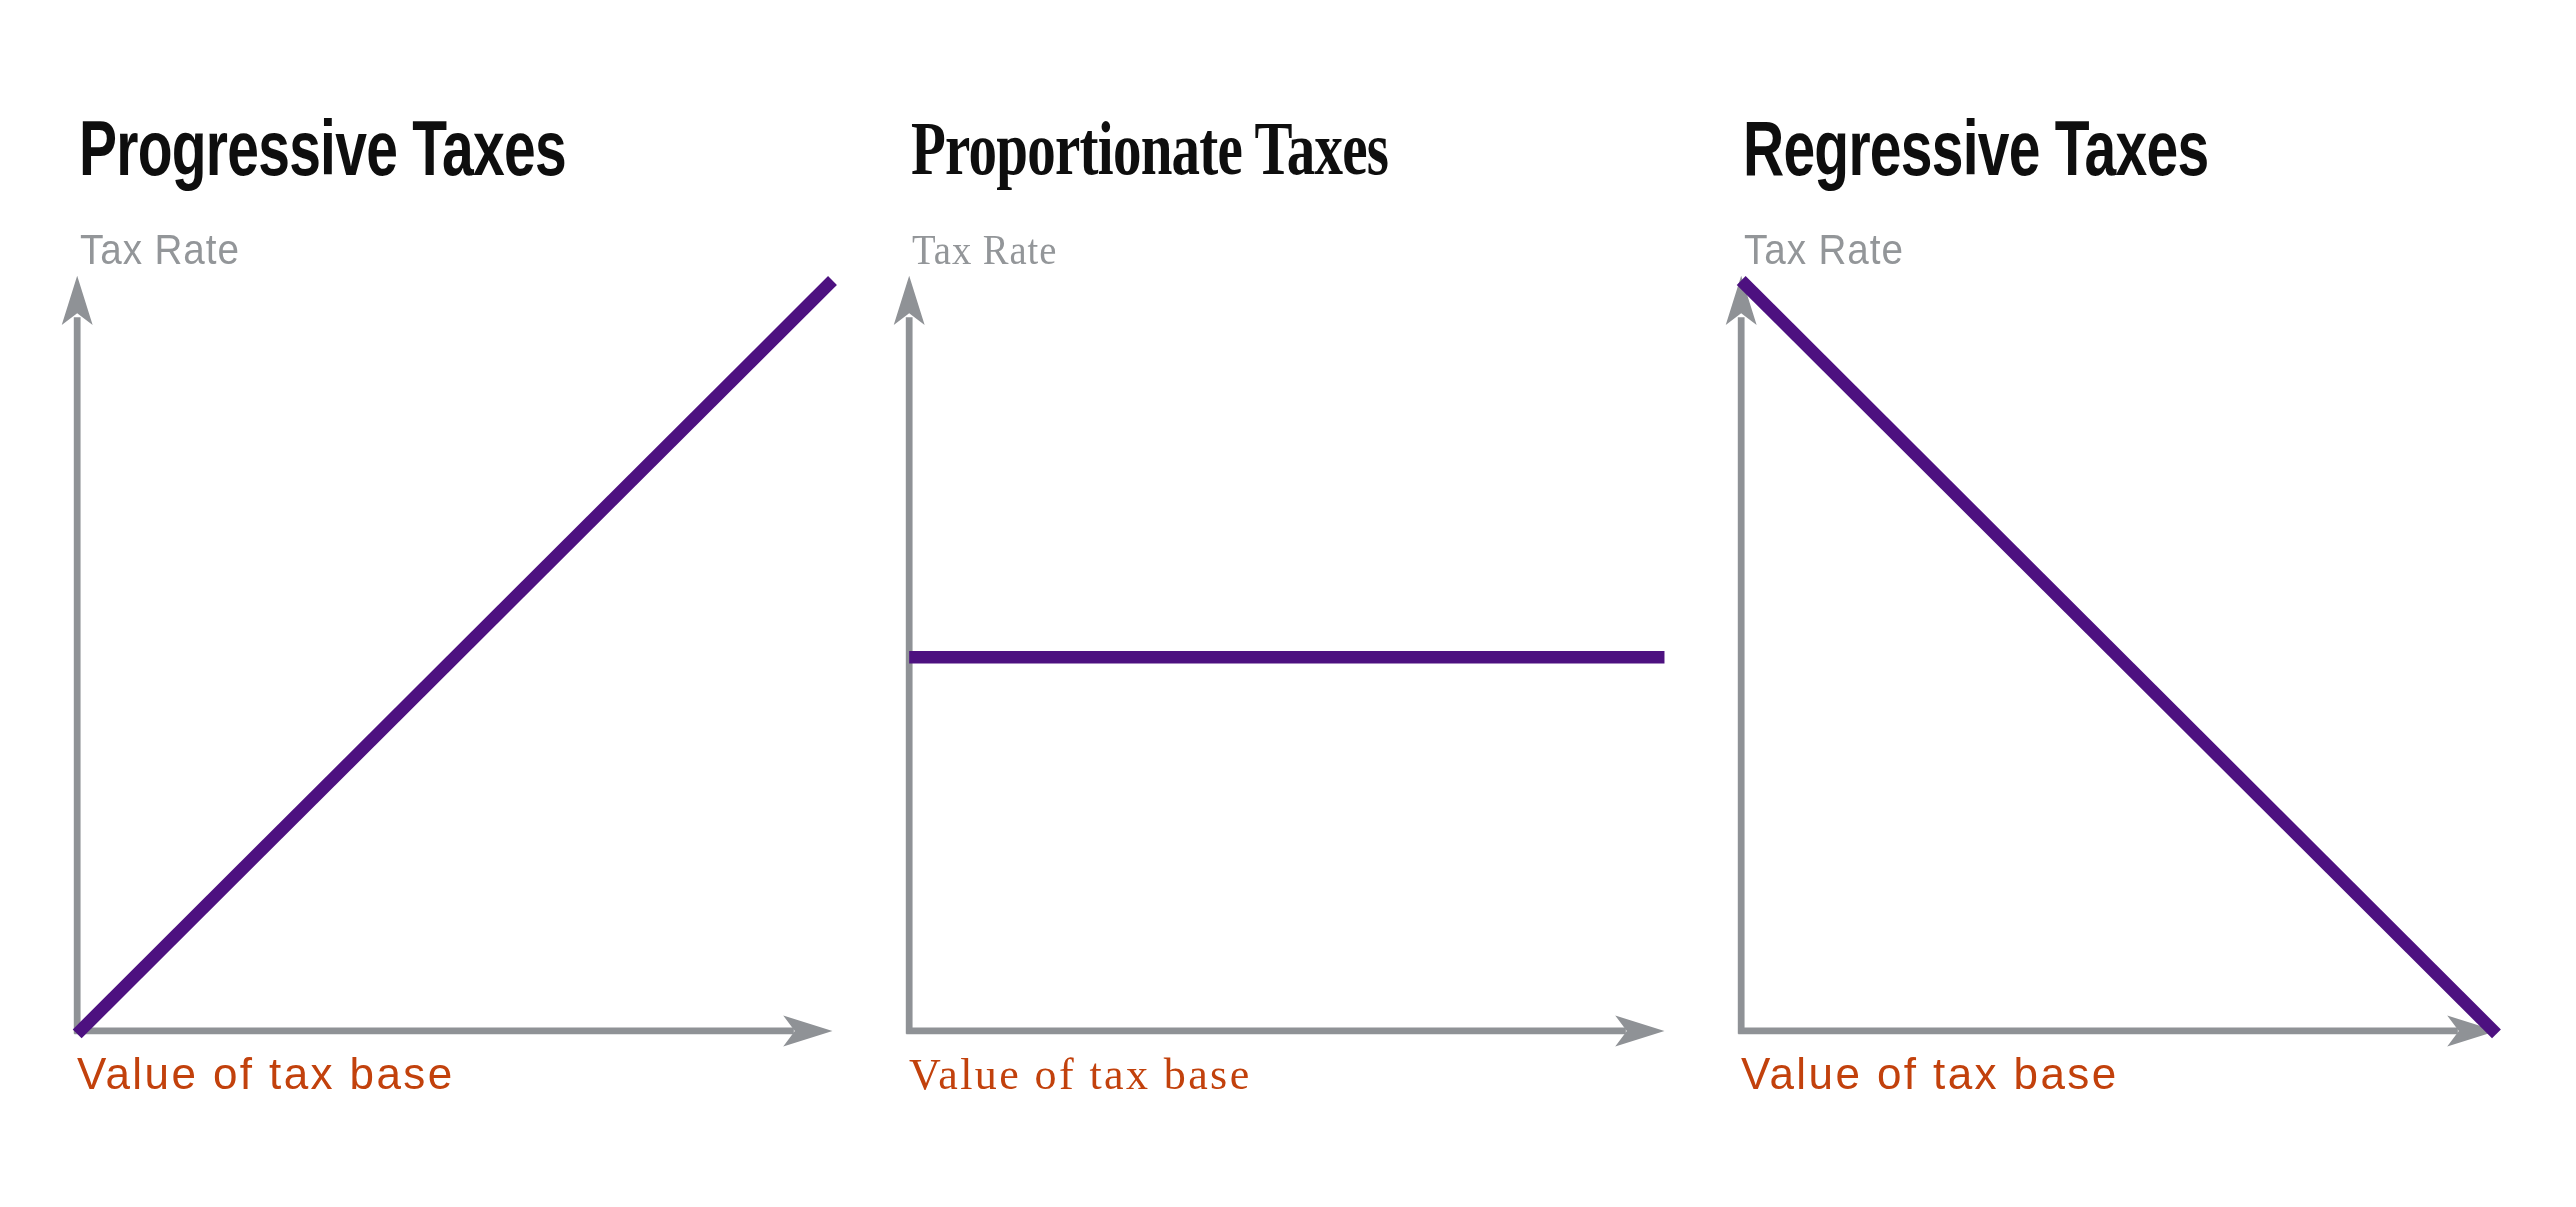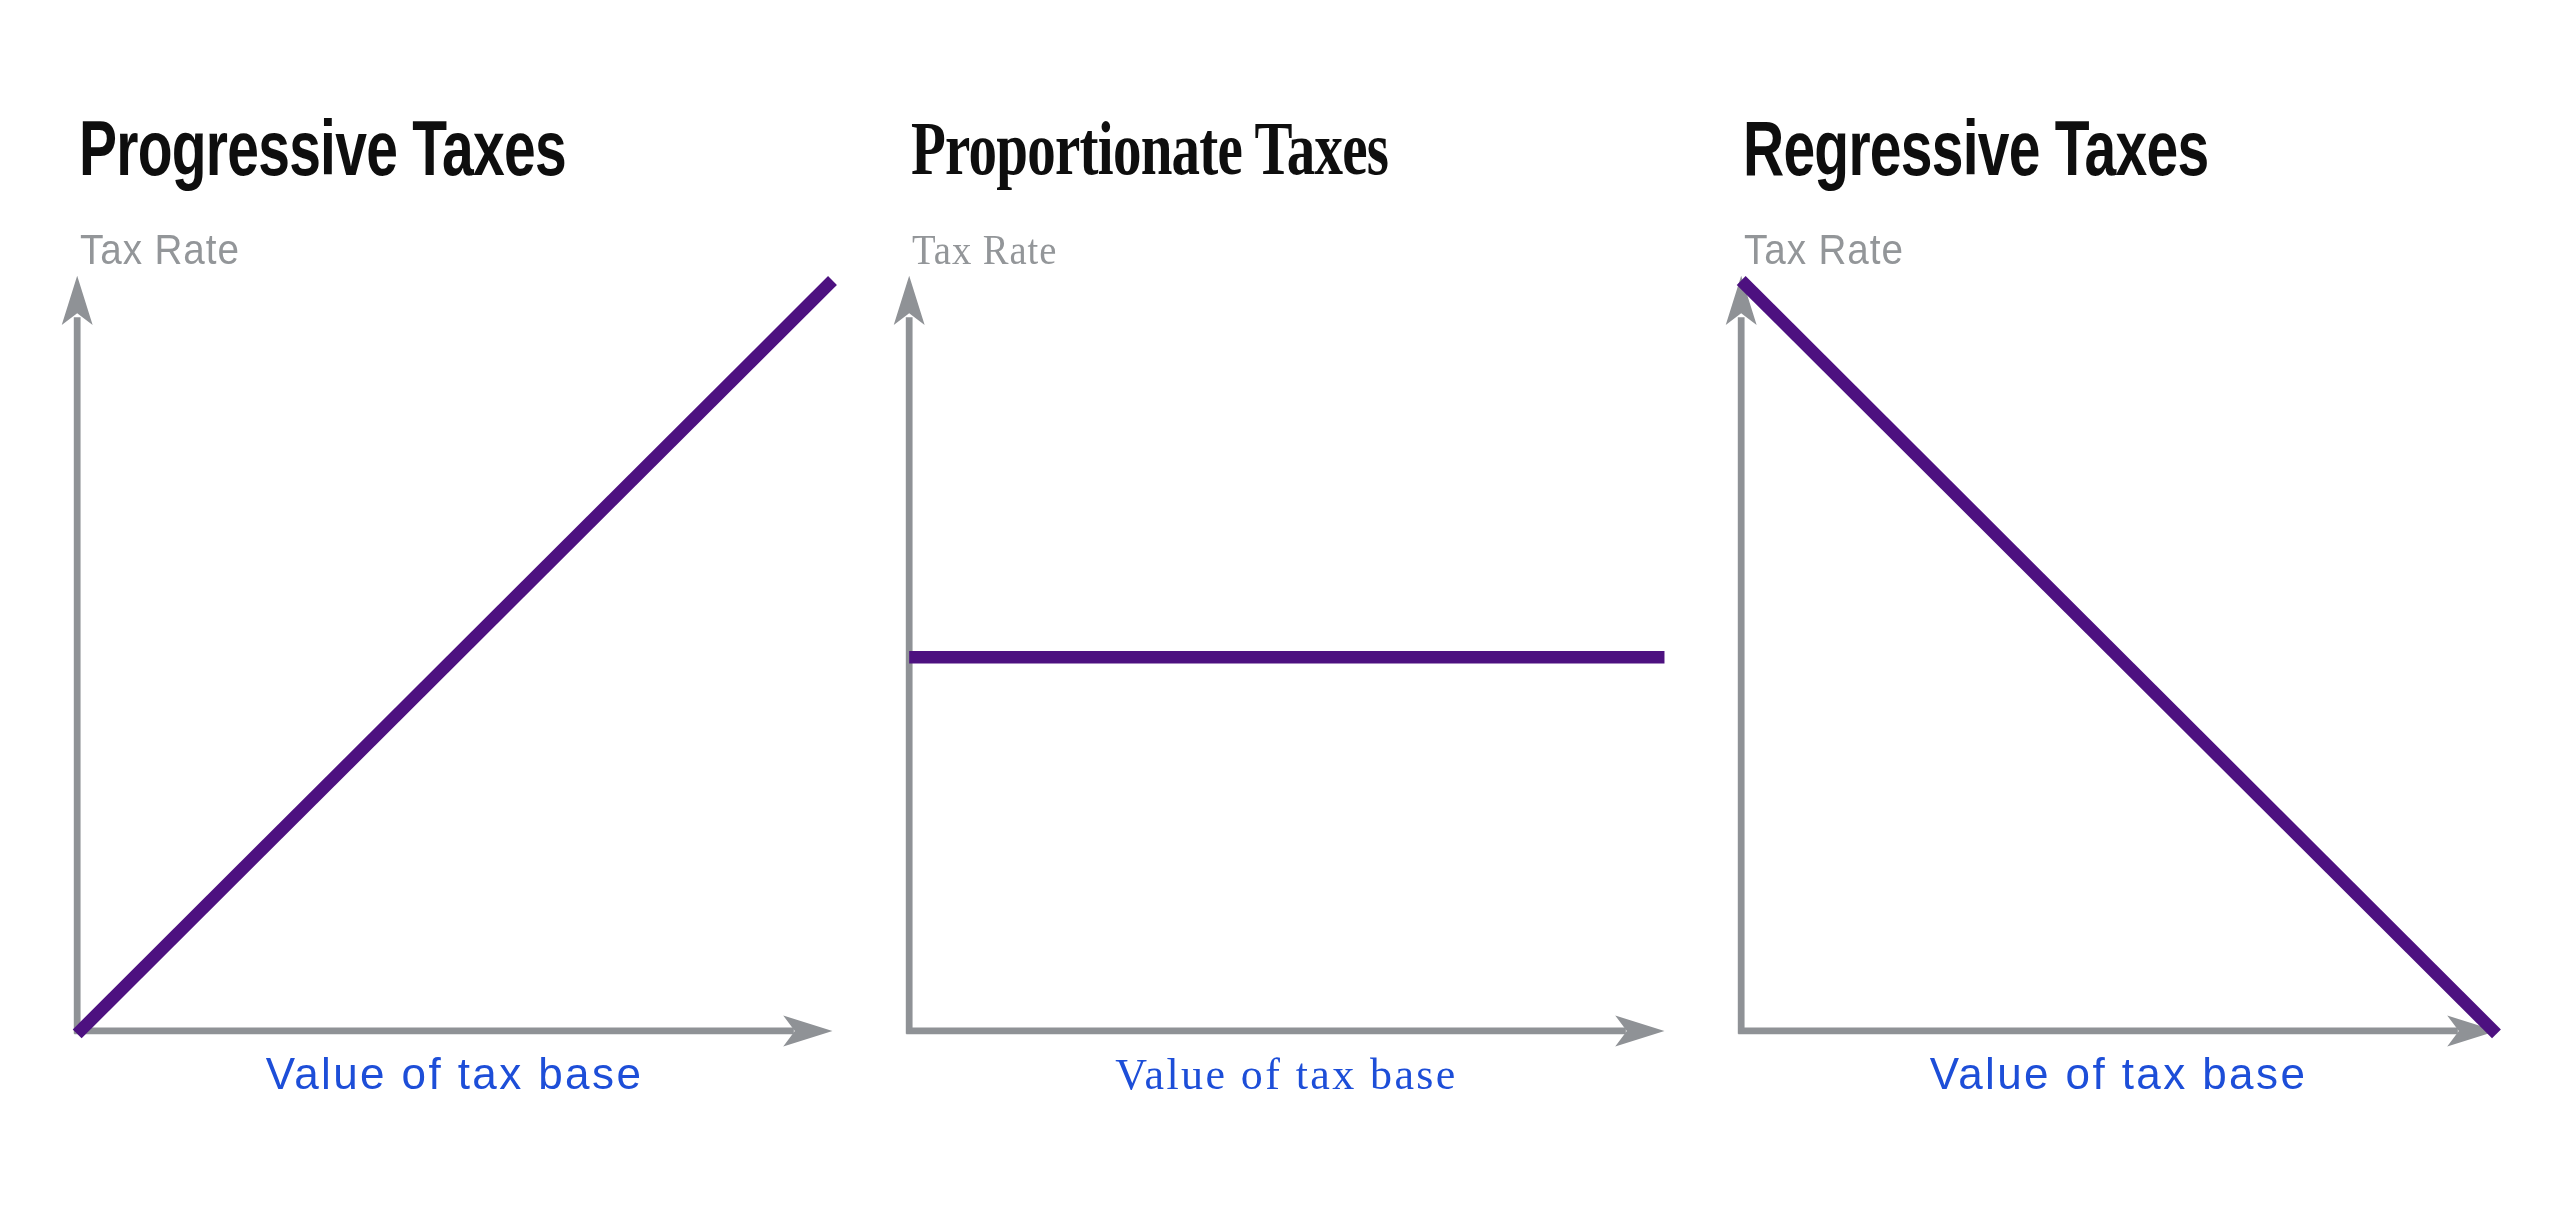--- a/index.html
+++ b/index.html
@@ -47,24 +47,24 @@
     letter-spacing: 1px;
     white-space: nowrap;
     transform: scaleX(0.92);
     transform-origin: left top;
   }
   .xlabel {
     position: absolute;
     left: 23px;
     top: 1049px;
     width: 755px;
-    text-align: center;
+    text-align: left;
     font-size: 44px;
     font-weight: 400;
-    color: #1d4ed8;
+    color: #c2410c;
     letter-spacing: 2.4px;
     white-space: nowrap;
   }
   .plot {
     position: absolute;
     left: 0;
     top: 261px;
     width: 792px;
     height: 802px;
   }

